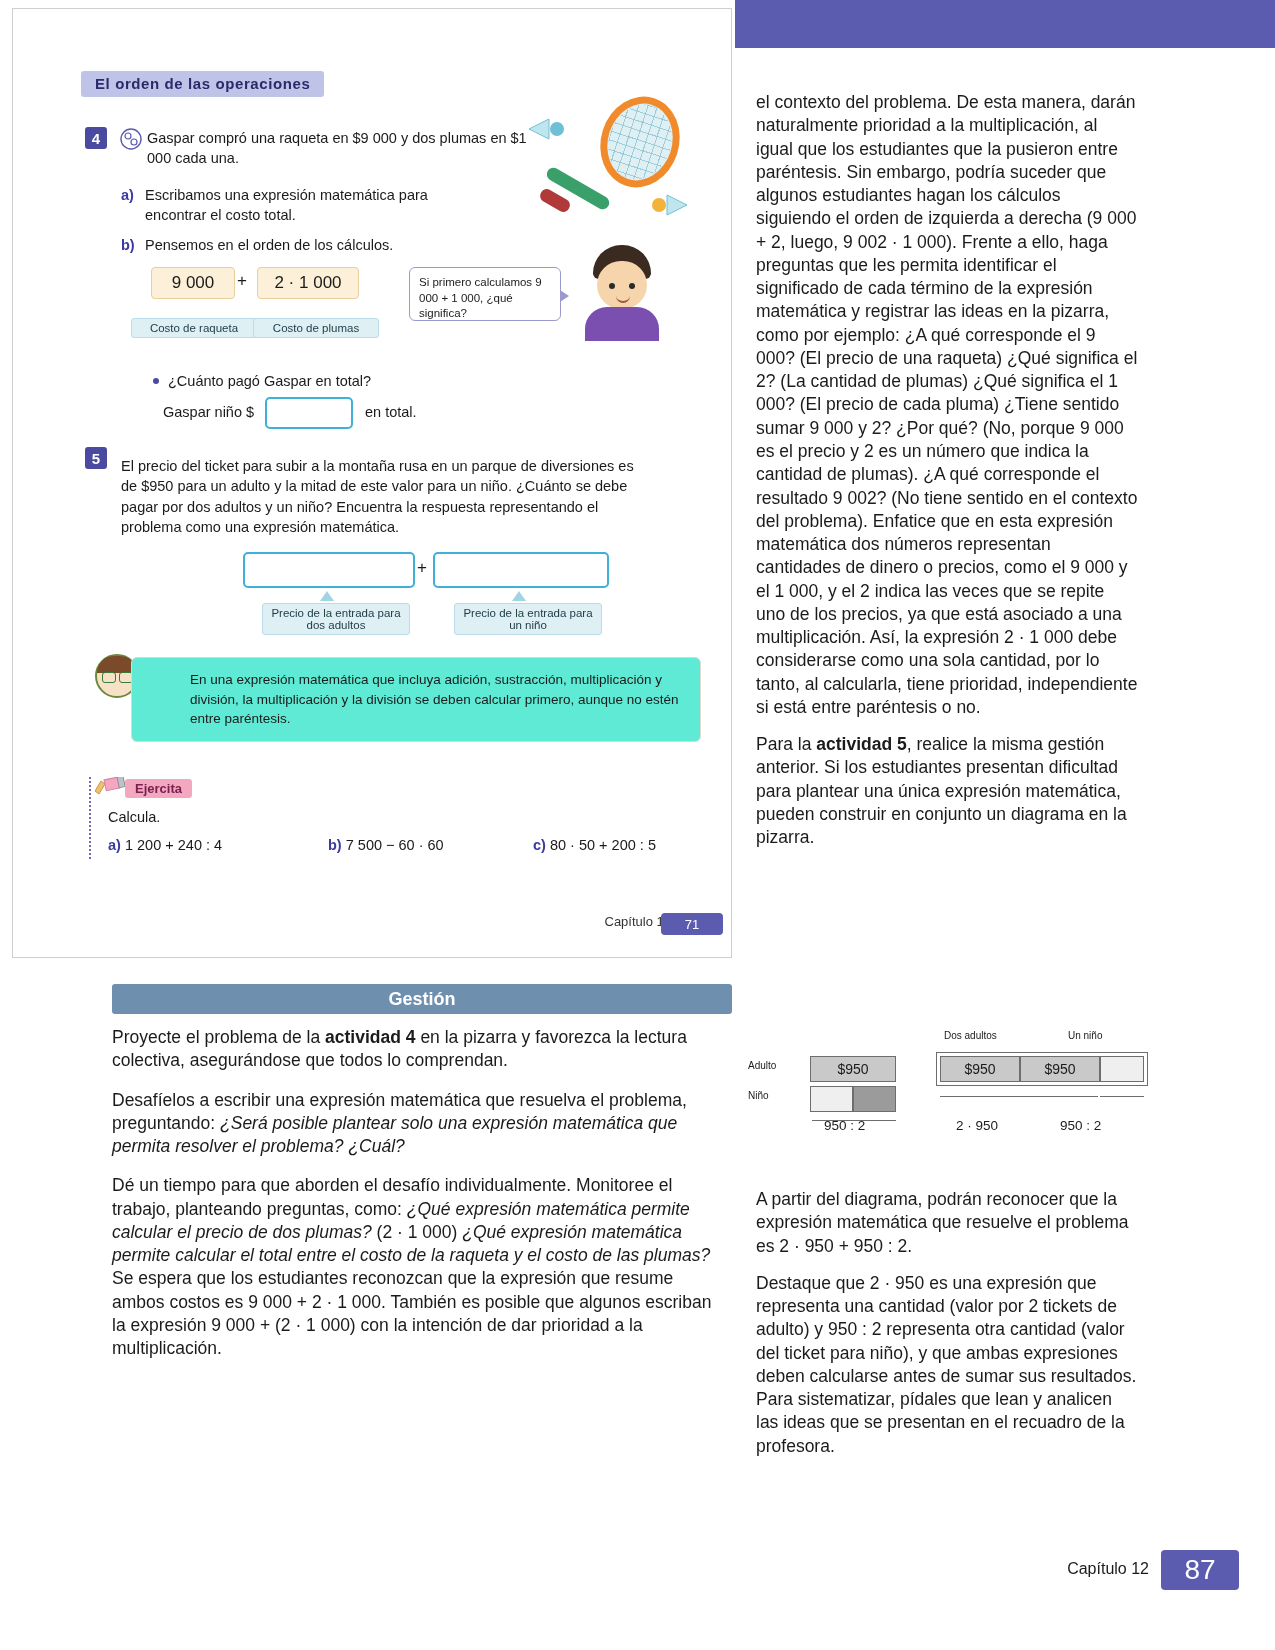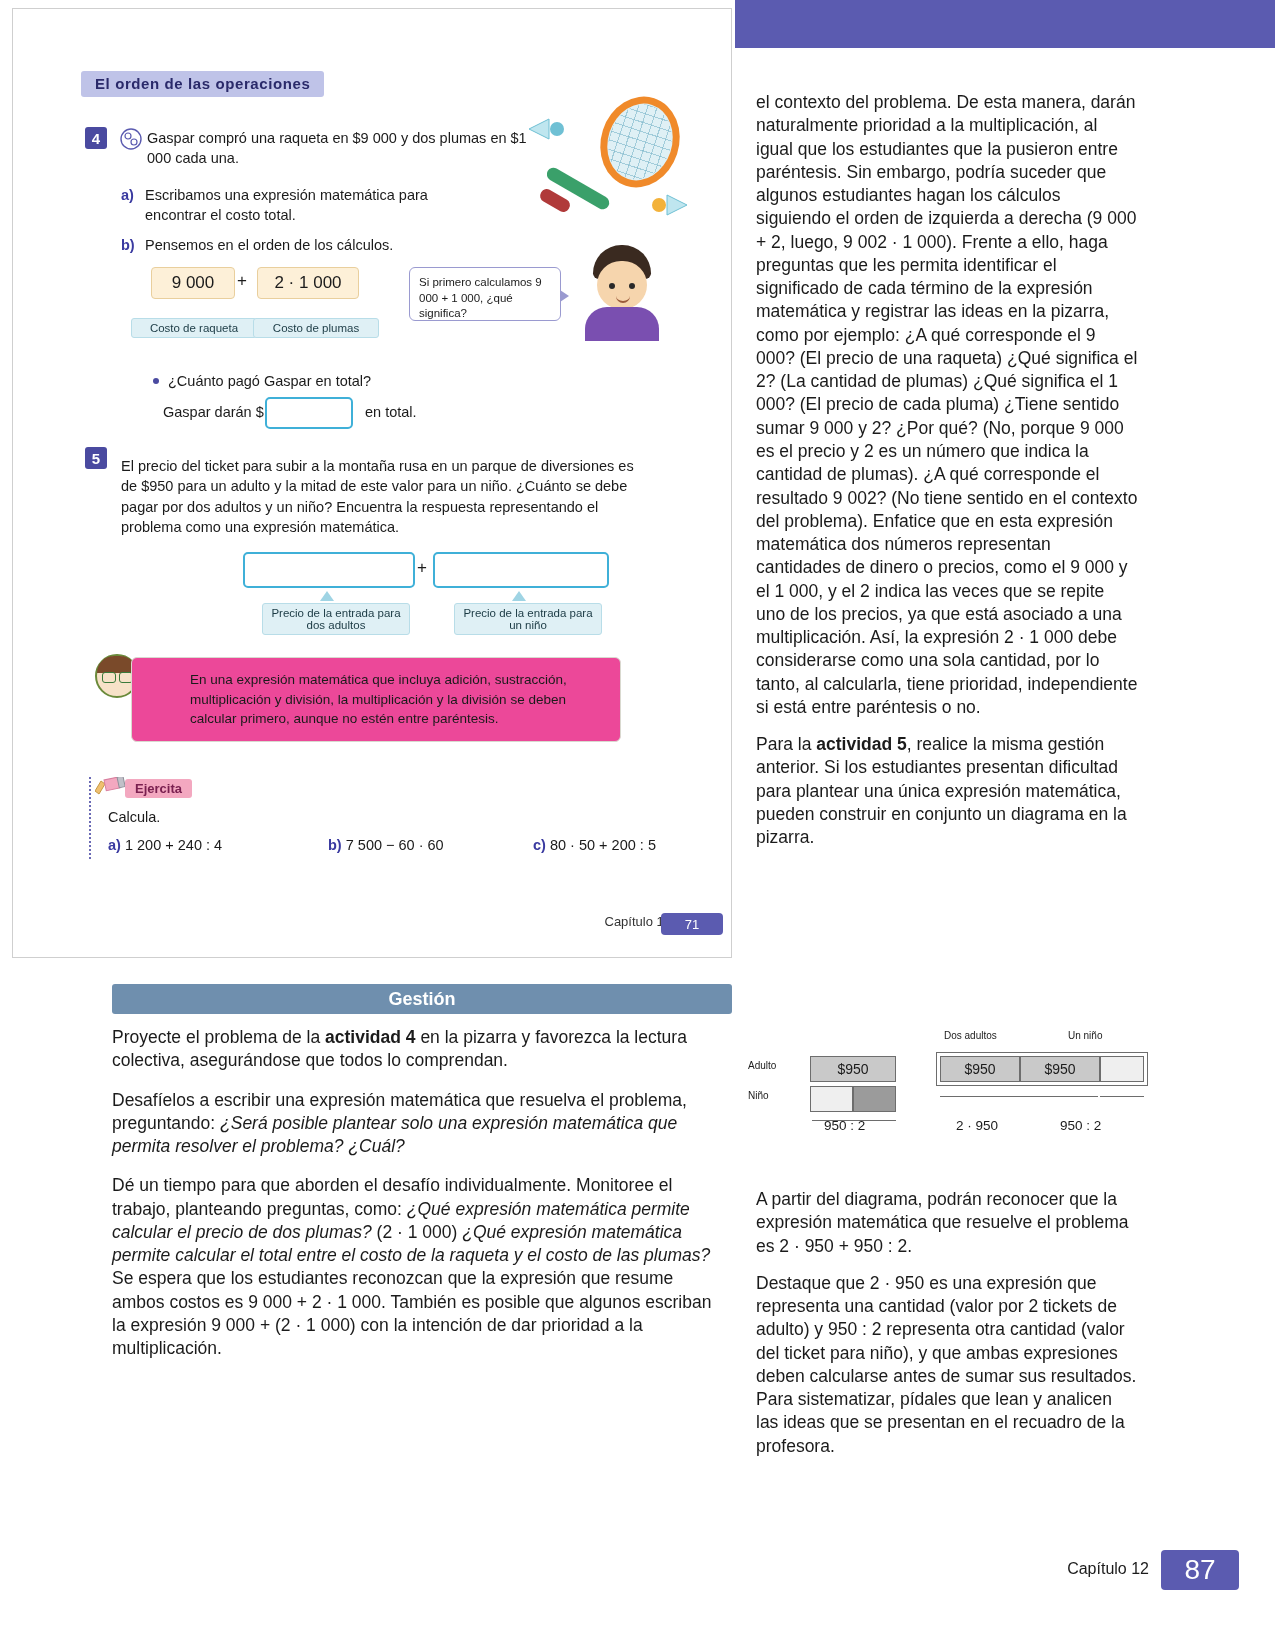--- a/index.html
+++ b/index.html
@@ -74,21 +74,21 @@
   .ans5a{left:230px;top:543px;width:168px;height:32px;}
   .ans5b{left:420px;top:543px;width:172px;height:32px;}
   .plus5{position:absolute;left:404px;top:549px;font-size:17px;}
   .cap5a{left:249px;top:594px;width:130px;}
   .cap5b{left:441px;top:594px;width:130px;}
   .arrow-up{position:absolute;width:0;height:0;border-left:7px solid transparent;border-right:7px solid transparent;border-bottom:10px solid #9fd4e4;}
   .ar1{left:307px;top:582px;}
   .ar2{left:499px;top:582px;}
 
   .info-box{
-    position:absolute;left:118px;top:648px;width:490px;min-height:70px;background:#ec4899;
+    position:absolute;left:118px;top:648px;width:570px;min-height:70px;background:#5eead4;
     border:1px solid #d9d9cf;border-radius:6px;padding:12px 14px 12px 58px;box-sizing:border-box;
     font-size:13.5px;line-height:1.45;color:#1b1b1b;
   }
   .teacher-head{
     position:absolute;left:82px;top:645px;width:44px;height:44px;border-radius:50%;
     background:#f7e2c8;border:2px solid #6a8a3a;box-sizing:border-box;
   }
   .teacher-hair{position:absolute;left:84px;top:647px;width:40px;height:17px;background:#7a4a2a;border-radius:20px 20px 0 0;}
   .teacher-glass{position:absolute;left:89px;top:663px;width:12px;height:9px;border:1.5px solid #3a7a3a;border-radius:3px;}
   .teacher-glass2{position:absolute;left:106px;top:663px;width:12px;height:9px;border:1.5px solid #3a7a3a;border-radius:3px;}
@@ -220,21 +220,21 @@
       <div class="boy-hair"></div>
       <div class="boy-face"></div>
       <div class="boy-eye l"></div>
       <div class="boy-eye r"></div>
       <div class="boy-mouth"></div>
       <div class="boy-body"></div>
     </div>
 
     <div class="act4-q-bullet"></div>
     <div class="stu-txt act4-q">¿Cuánto pagó Gaspar en total?</div>
-    <div class="stu-txt act4-pay">Gaspar darán $</div>
+    <div class="stu-txt act4-pay">Gaspar niño $</div>
     <div class="ans-field ans4"></div>
     <div class="stu-txt act4-pay2">en total.</div>
 
     <div class="num-badge act5-badge">5</div>
     <div class="stu-txt act5-text">El precio del ticket para subir a la montaña rusa en un parque de diversiones es de $950 para un adulto y la mitad de este valor para un niño. ¿Cuánto se debe pagar por dos adultos y un niño? Encuentra la respuesta representando el problema como una expresión matemática.</div>
     <div class="ans-field ans5a"></div>
     <div class="plus5">+</div>
     <div class="ans-field ans5b"></div>
     <div class="arrow-up ar1"></div>
     <div class="arrow-up ar2"></div>

